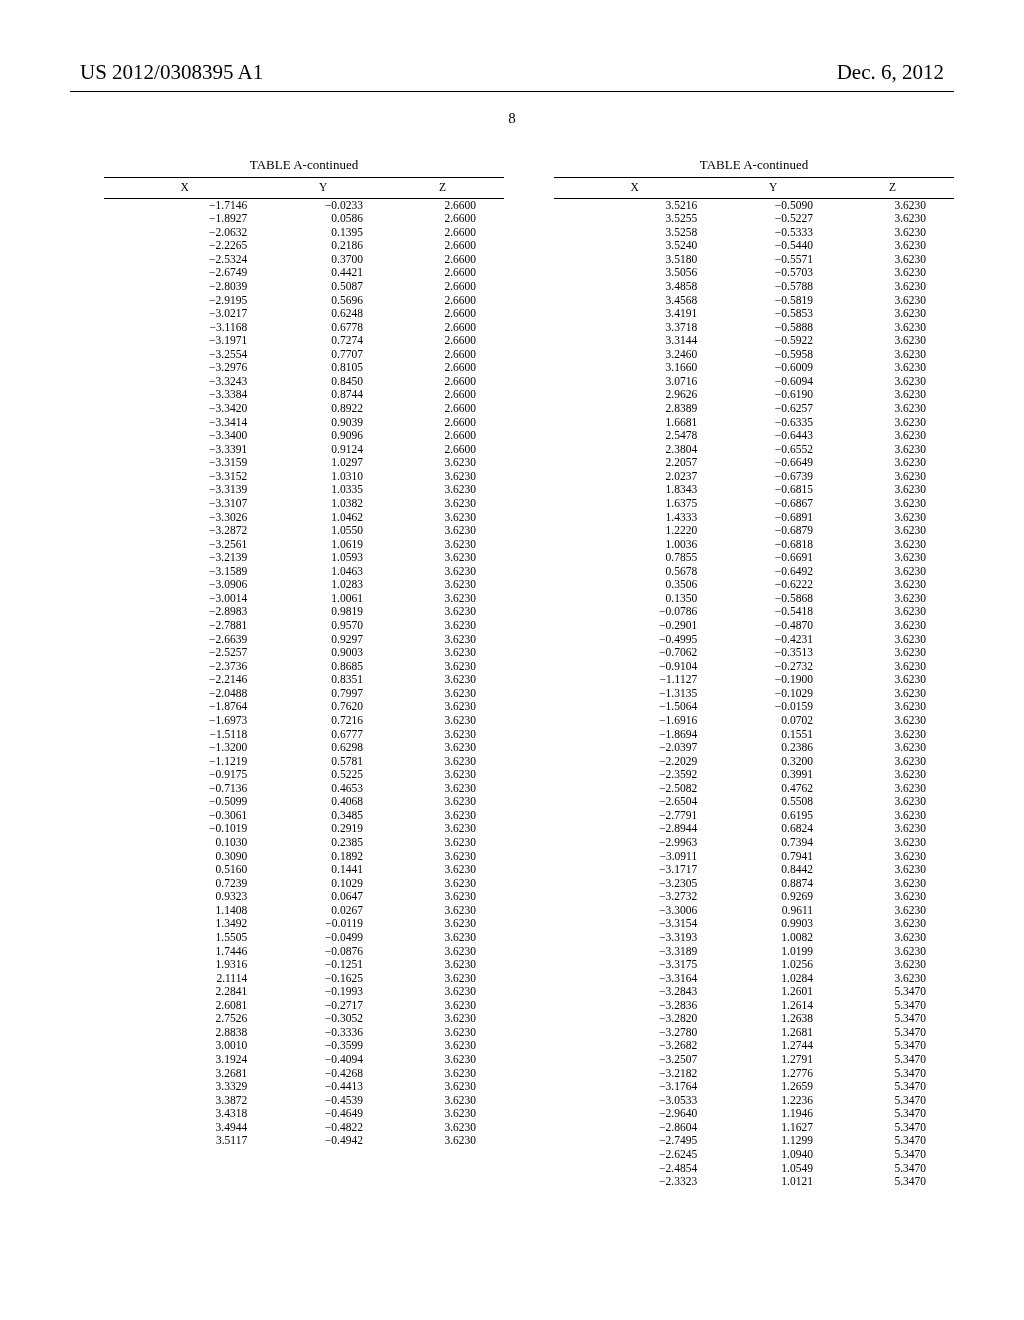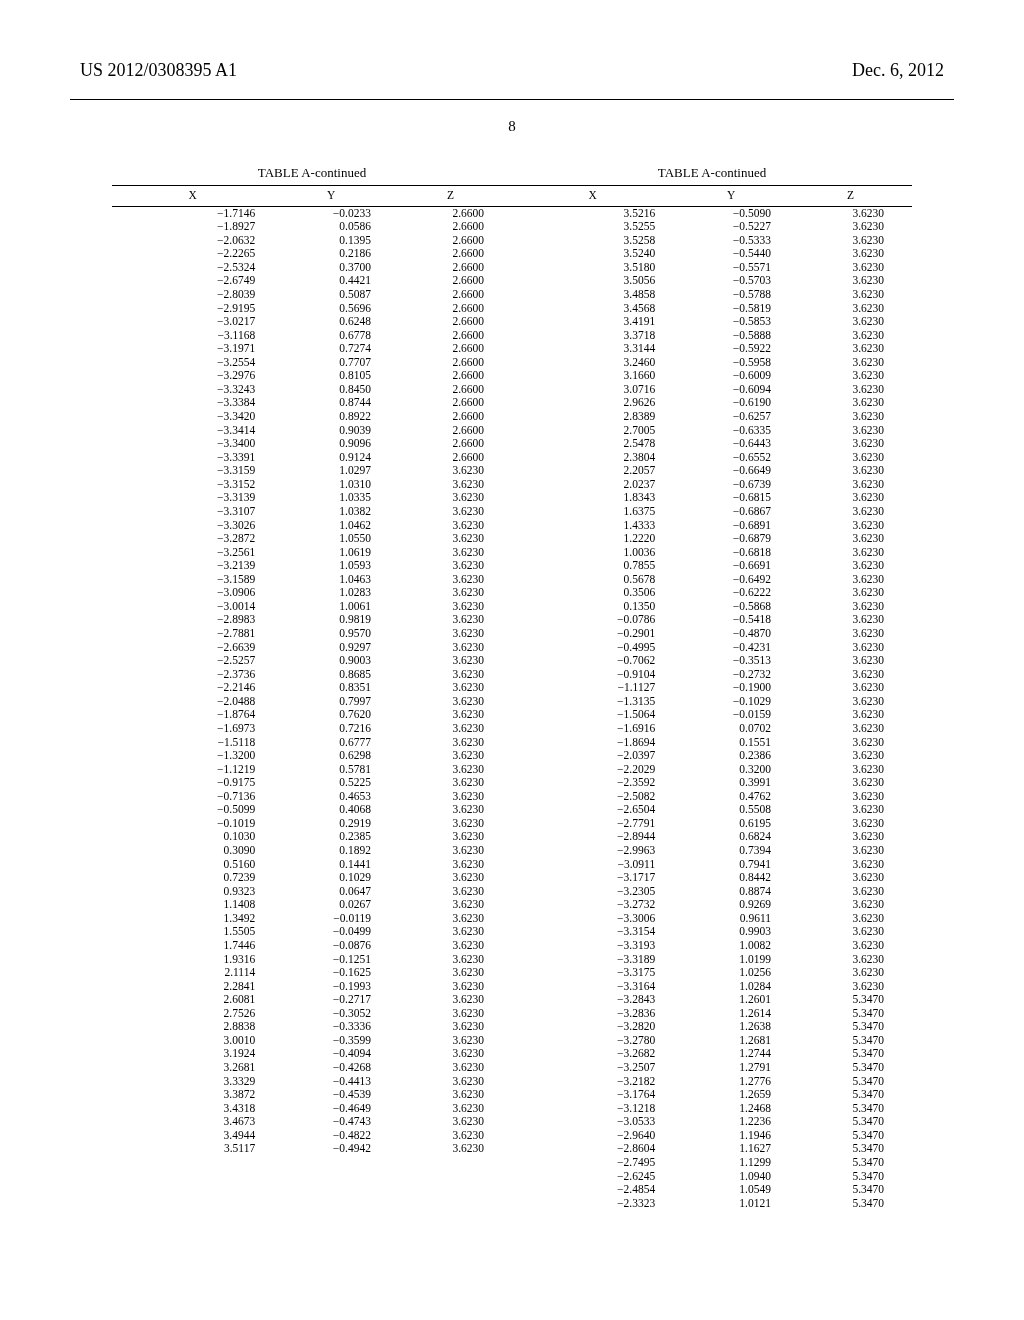--- a/index.html
+++ b/index.html
@@ -13,39 +13,40 @@
   .page {
     width: 1024px;
     height: 1320px;
     position: relative;
     box-sizing: border-box;
     padding: 60px 70px 40px 70px;
   }
   .header {
     display: flex;
     justify-content: space-between;
-    font-size: 18px;
-    margin-bottom: 18px;
+    font-size: 21px;
+    margin-bottom: 6px;
     padding: 0 10px;
   }
   .header-left { }
   .header-right { }
   .header-rule {
     border: none;
     border-top: 1.5px solid #000;
     margin: 0 0 18px 0;
   }
   .page-number {
     text-align: center;
     font-size: 15px;
     margin-bottom: 30px;
   }
   .columns {
     display: flex;
-    justify-content: center;
+    gap: 50px;
+    justify-content: flex-end;
   }
   .col {
     width: 400px;
   }
   .table-title {
     text-align: center;
     font-size: 13px;
     margin-bottom: 4px;
   }
   .thick-rule { border:none; border-top:1.2px solid #000; margin:0; }
@@ -321,20 +322,25 @@
               <td>−0.7136</td>
               <td>0.4653</td>
               <td>3.6230</td>
             </tr>
             <tr>
               <td>−0.5099</td>
               <td>0.4068</td>
               <td>3.6230</td>
             </tr>
             <tr>
+              <td>−0.3061</td>
+              <td>0.3485</td>
+              <td>3.6230</td>
+            </tr>
+            <tr>
               <td>−0.1019</td>
               <td>0.2919</td>
               <td>3.6230</td>
             </tr>
             <tr>
               <td>0.1030</td>
               <td>0.2385</td>
               <td>3.6230</td>
             </tr>
             <tr>
@@ -428,25 +434,20 @@
               <td>3.6230</td>
             </tr>
             <tr>
               <td>3.3872</td>
               <td>−0.4539</td>
               <td>3.6230</td>
             </tr>
             <tr>
               <td>3.4318</td>
               <td>−0.4649</td>
-              <td>3.6230</td>
-            </tr>
-            <tr>
-              <td>3.4673</td>
-              <td>−0.4743</td>
               <td>3.6230</td>
             </tr>
             <tr>
               <td>3.4944</td>
               <td>−0.4822</td>
               <td>3.6230</td>
             </tr>
             <tr>
               <td>3.5117</td>
               <td>−0.4942</td>
@@ -547,21 +548,21 @@
               <td>2.9626</td>
               <td>−0.6190</td>
               <td>3.6230</td>
             </tr>
             <tr>
               <td>2.8389</td>
               <td>−0.6257</td>
               <td>3.6230</td>
             </tr>
             <tr>
-              <td>2.7005</td>
+              <td>1.6681</td>
               <td>−0.6335</td>
               <td>3.6230</td>
             </tr>
             <tr>
               <td>2.5478</td>
               <td>−0.6443</td>
               <td>3.6230</td>
             </tr>
             <tr>
               <td>2.3804</td>
@@ -794,25 +795,20 @@
               <td>5.3470</td>
             </tr>
             <tr>
               <td>−3.2182</td>
               <td>1.2776</td>
               <td>5.3470</td>
             </tr>
             <tr>
               <td>−3.1764</td>
               <td>1.2659</td>
-              <td>5.3470</td>
-            </tr>
-            <tr>
-              <td>−3.1218</td>
-              <td>1.2468</td>
               <td>5.3470</td>
             </tr>
             <tr>
               <td>−3.0533</td>
               <td>1.2236</td>
               <td>5.3470</td>
             </tr>
             <tr>
               <td>−2.9640</td>
               <td>1.1946</td>

